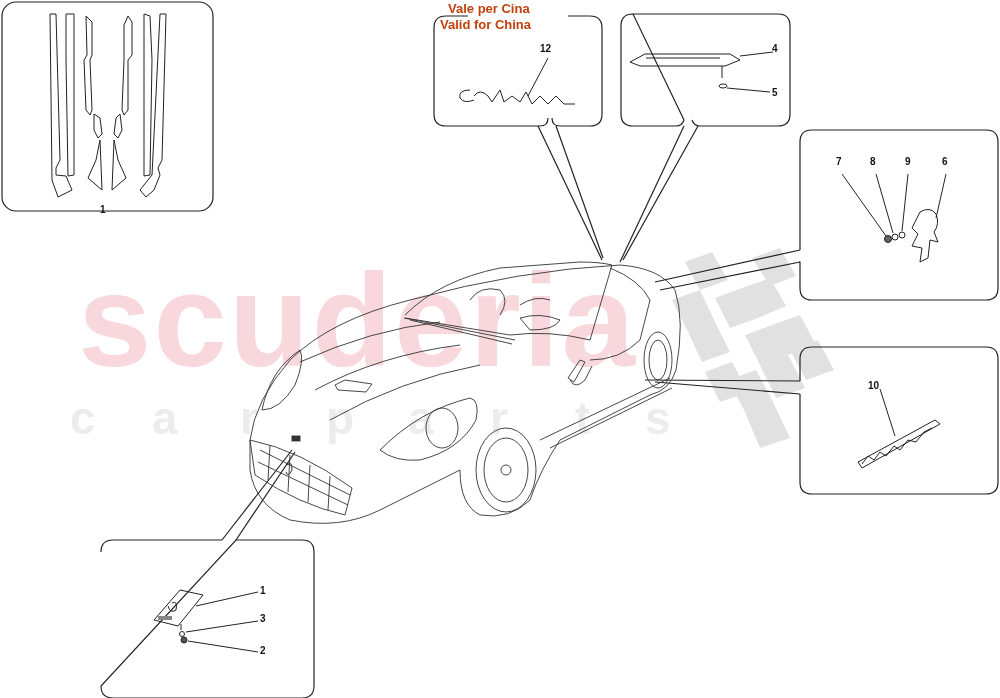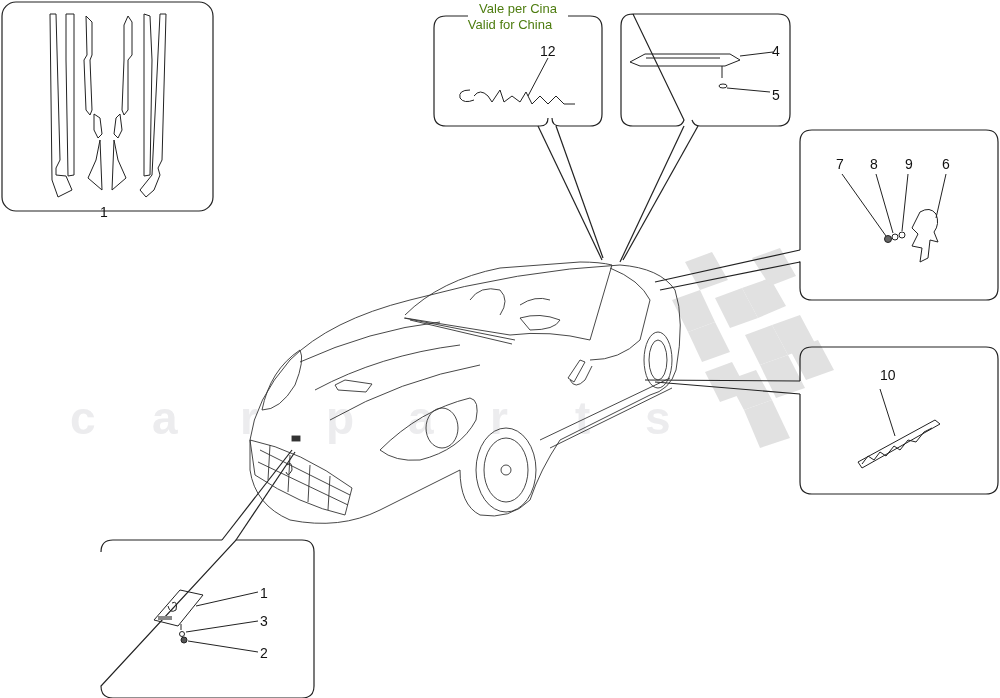--- a/index.html
+++ b/index.html
@@ -4,31 +4,32 @@
   <style>
     html, body { margin: 0; padding: 0; background: #ffffff; }
     body { width: 1000px; height: 698px; position: relative; overflow: hidden;
            font-family: "Liberation Sans", sans-serif; }
     #stage { position: absolute; left: 0; top: 0; width: 1000px; height: 698px; }
     .wm-big { position: absolute; left: 78px; top: 255px; font-family: "Liberation Sans", sans-serif;
               font-weight: bold; font-size: 132px; letter-spacing: 2px; color: #f8d8dc; line-height: 1; }
     .wm-small { position: absolute; left: 70px; top: 395px; font-family: "Liberation Sans", sans-serif;
                 font-weight: bold; font-size: 46px; color: #ececee; line-height: 1; }
     .wm-small span { position: absolute; top: 0; }
-    .label { position: absolute; font-family: "Liberation Sans", sans-serif; font-weight: normal;
-             font-size: 14px; color: #111; line-height: 1; }
-    .title-lbl { position: absolute; font-family: "Liberation Sans", sans-serif; font-weight: normal;
-                 font-size: 13px; color: #4d7c0f; text-align: center; line-height: 15px; width: 140px; }
+    .label { position: absolute; font-family: "Liberation Sans", sans-serif; font-weight: bold;
+             font-size: 10px; color: #111; line-height: 1; }
+    .title-lbl { position: absolute; font-family: "Liberation Sans", sans-serif; font-weight: bold;
+                 font-size: 13px; color: #c2410c; line-height: 15px; width: 140px; }
     svg { position: absolute; left: 0; top: 0; }
   </style>
 </head>
 <body>
 
 <div id="stage">
 
+  <div class="wm-big">scuderia</div>
   <div class="wm-small">
     <span style="left:0px">c</span>
     <span style="left:82px">a</span>
     <span style="left:170px">r</span>
     <span style="left:256px">p</span>
     <span style="left:338px">a</span>
     <span style="left:420px">r</span>
     <span style="left:505px">t</span>
     <span style="left:575px">s</span>
   </div>
@@ -188,17 +189,17 @@
   <div class="label" style="left:100px; top:205px;">1</div>
   <div class="title-lbl" style="left:448px; top:1px;">Vale per Cina</div>
   <div class="title-lbl" style="left:440px; top:17px;">Valid for China</div>
   <div class="label" style="left:540px; top:44px;">12</div>
   <div class="label" style="left:772px; top:44px;">4</div>
   <div class="label" style="left:772px; top:88px;">5</div>
   <div class="label" style="left:836px; top:157px;">7</div>
   <div class="label" style="left:870px; top:157px;">8</div>
   <div class="label" style="left:905px; top:157px;">9</div>
   <div class="label" style="left:942px; top:157px;">6</div>
-  <div class="label" style="left:868px; top:368px;margin-left:12px;">10</div>
+  <div class="label" style="left:868px; top:381px;">10</div>
   <div class="label" style="left:260px; top:586px;">1</div>
   <div class="label" style="left:260px; top:614px;">3</div>
   <div class="label" style="left:260px; top:646px;">2</div>
 </div>
 
 </body></html>

